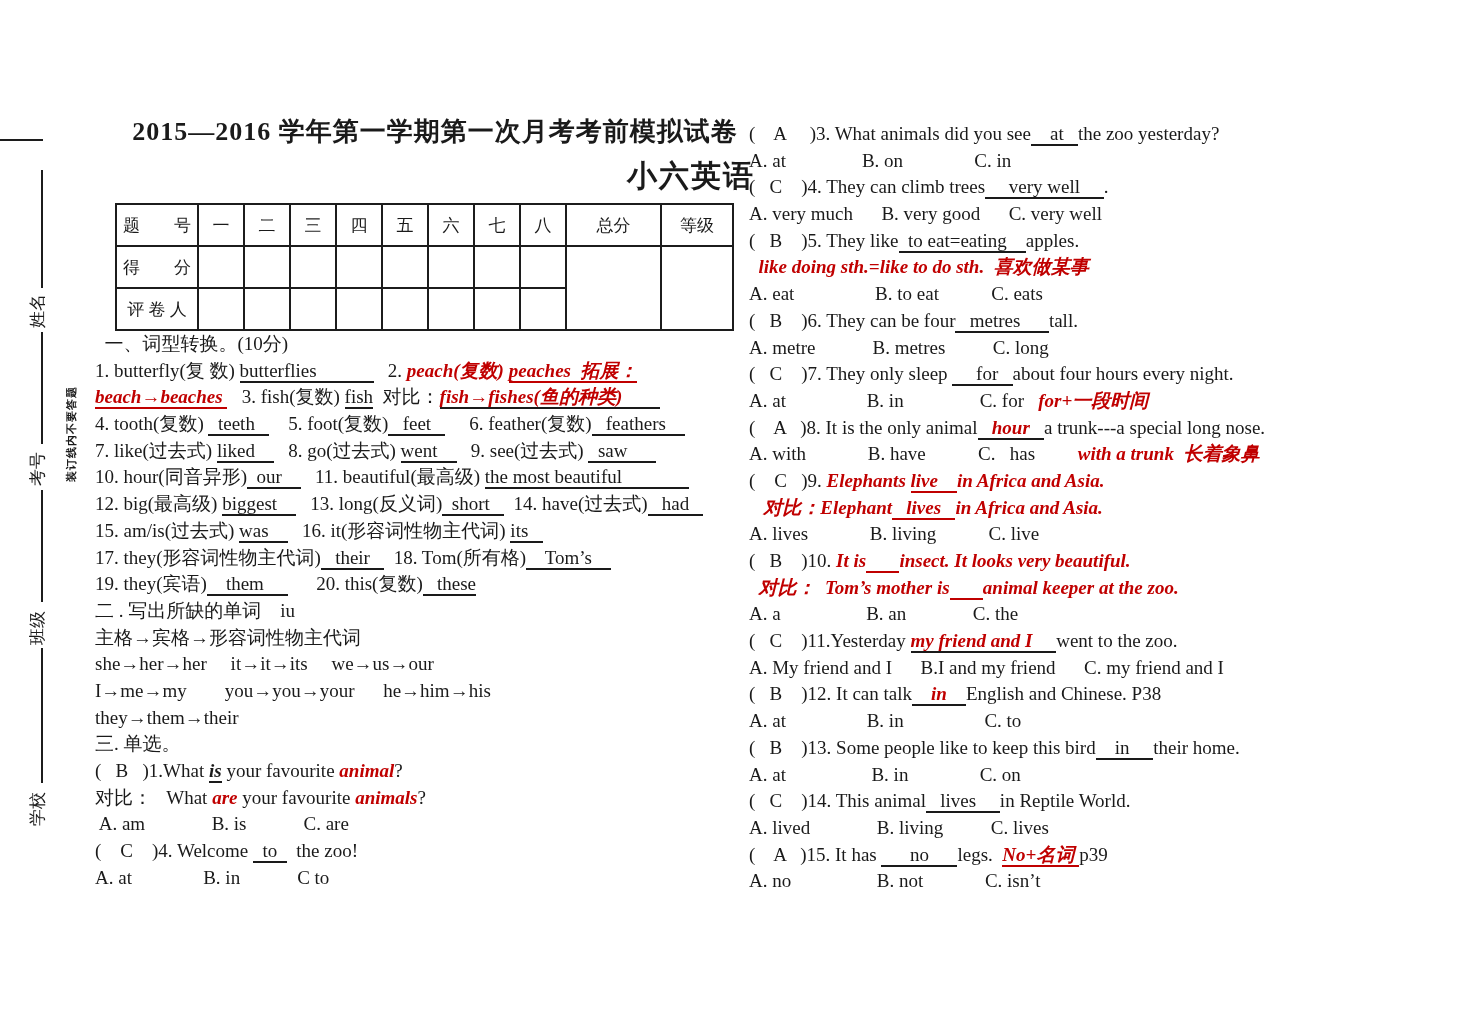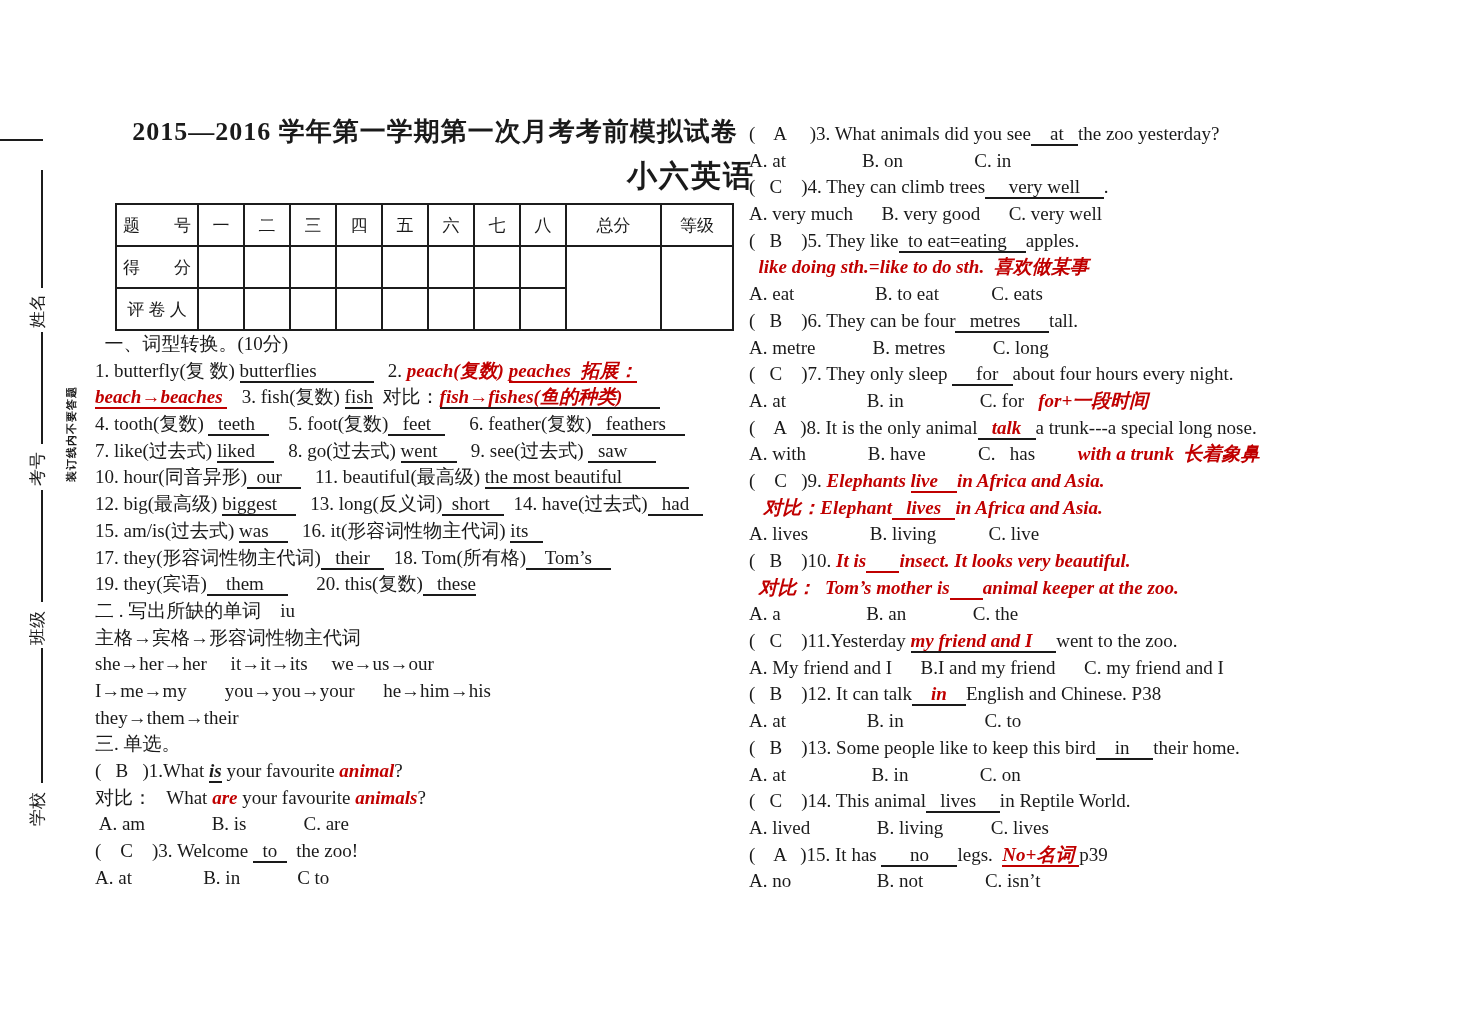--- a/index.html
+++ b/index.html
@@ -136,36 +136,36 @@
       <div class="line"><span>19. they(宾语)</span><span class="u">    them     </span><span>      20. this(复数)</span><span class="u">   these</span></div>
       <div class="line"><span>二 . 写出所缺的单词    iu</span></div>
       <div class="line"><span>主格→宾格→形容词性物主代词</span></div>
       <div class="line"><span>she→her→her     it→it→its     we→us→our</span></div>
       <div class="line"><span>I→me→my        you→you→your      he→him→his</span></div>
       <div class="line"><span>they→them→their</span></div>
       <div class="line"><span>三. 单选。</span></div>
       <div class="line"><span>(   B   )1.What </span><span class="bu">is</span><span> your favourite </span><span class="r">animal</span><span>?</span></div>
       <div class="line"><span>对比：   What </span><span class="r">are</span><span> your favourite </span><span class="r">animals</span><span>?</span></div>
       <div class="line"><span> A. am              B. is            C. are</span></div>
-      <div class="line"><span>(    C    )3. Welcome </span><span class="u">  to  </span><span>  the zoo!</span></div>
+      <div class="line"><span>(    C    )4. Welcome </span><span class="u">  to  </span><span>  the zoo!</span></div>
       <div class="line"><span>A. at               B. in            C to</span></div>
     </div>
   <div id="right-lines">
       <div class="line"><span>(    A     )3. What animals did you see</span><span class="u">    at   </span><span>the zoo yesterday?</span></div>
       <div class="line"><span>A. at                B. on               C. in</span></div>
       <div class="line"><span>(   C    )4. They can climb trees</span><span class="u">     very well     </span><span>.</span></div>
       <div class="line"><span>A. very much      B. very good      C. very well</span></div>
       <div class="line"><span>(   B    )5. They like</span><span class="u">  to eat=eating    </span><span>apples.</span></div>
       <div class="line"><span class="r">  like doing sth.=like to do sth.  喜欢做某事</span></div>
       <div class="line"><span>A. eat                 B. to eat           C. eats</span></div>
       <div class="line"><span>(   B    )6. They can be four</span><span class="u">   metres      </span><span>tall.</span></div>
       <div class="line"><span>A. metre            B. metres          C. long</span></div>
       <div class="line"><span>(   C    )7. They only sleep </span><span class="u">     for   </span><span>about four hours every night.</span></div>
       <div class="line"><span>A. at                 B. in                C. for   </span><span class="r">for+一段时间</span></div>
-      <div class="line"><span>(    A   )8. It is the only animal</span><span class="rb">   talk   </span><span>a trunk---a special long nose.</span></div>
+      <div class="line"><span>(    A   )8. It is the only animal</span><span class="rb">   hour   </span><span>a trunk---a special long nose.</span></div>
       <div class="line"><span>A. with             B. have           C.   has         </span><span class="r">with a trunk  长着象鼻</span></div>
       <div class="line"><span>(    C   )9. </span><span class="r">Elephants </span><span class="ru">live    </span><span class="r">in Africa and Asia.</span></div>
       <div class="line"><span class="r">   对比：Elephant</span><span class="ru">   lives   </span><span class="r">in Africa and Asia.</span></div>
       <div class="line"><span>A. lives             B. living           C. live</span></div>
       <div class="line"><span>(   B    )10. </span><span class="r">It is</span><span class="ru">       </span><span class="r">insect. It looks very beautiful.</span></div>
       <div class="line"><span class="r">  对比：  Tom’s mother is</span><span class="ru">       </span><span class="r">animal keeper at the zoo.</span></div>
       <div class="line"><span>A. a                  B. an              C. the</span></div>
       <div class="line"><span>(   C    )11.Yesterday </span><span class="rb">my friend and I     </span><span>went to the zoo.</span></div>
       <div class="line"><span>A. My friend and I      B.I and my friend      C. my friend and I</span></div>
       <div class="line"><span>(   B    )12. It can talk</span><span class="u">    </span><span class="rb">in</span><span class="u">    </span><span>English and Chinese. P38</span></div>

